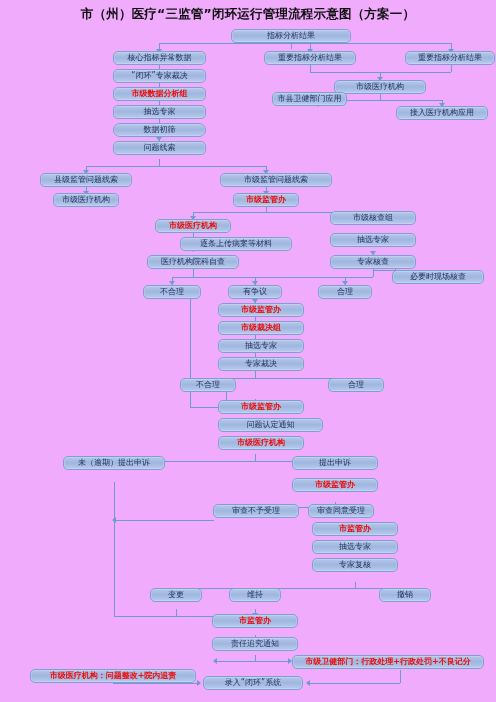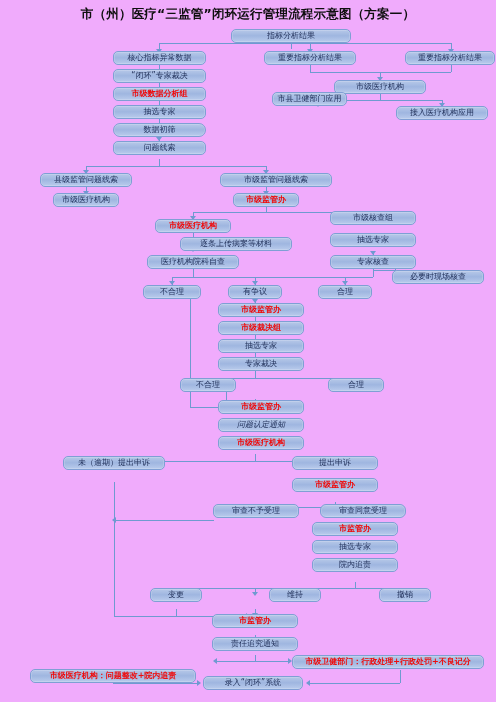--- a/index.html
+++ b/index.html
@@ -241,35 +241,35 @@
 
   <div class="bx red" style="left:218px;top:303px;width:86px;">市级监管办</div>
   <div class="bx red" style="left:218px;top:321px;width:86px;">市级裁决组</div>
   <div class="bx" style="left:218px;top:339px;width:86px;">抽选专家</div>
   <div class="bx" style="left:218px;top:357px;width:86px;">专家裁决</div>
 
   <div class="bx" style="left:180px;top:378px;width:56px;">不合理</div>
   <div class="bx" style="left:328px;top:378px;width:56px;">合理</div>
 
   <div class="bx red" style="left:218px;top:400px;width:86px;">市级监管办</div>
-  <div class="bx" style="left:218px;top:418px;width:86px;font-style:italic;">问题认定通知</div>
+  <div class="bx" style="left:218px;top:418px;width:105px;">问题认定通知</div>
   <div class="bx red" style="left:218px;top:436px;width:86px;">市级医疗机构</div>
 
   <div class="bx" style="left:63px;top:456px;width:102px;">未（逾期）提出申诉</div>
   <div class="bx" style="left:292px;top:456px;width:86px;">提出申诉</div>
   <div class="bx red" style="left:292px;top:478px;width:86px;">市级监管办</div>
 
   <div class="bx" style="left:213px;top:504px;width:86px;font-family:Liberation Serif, serif;">审查不予受理</div>
-  <div class="bx" style="left:320px;top:504px;width:86px;border-radius:6px;">审查同意受理</div>
+  <div class="bx" style="left:308px;top:504px;width:66px;">审查同意受理</div>
   <div class="bx red" style="left:312px;top:522px;width:86px;">市监管办</div>
   <div class="bx" style="left:312px;top:540px;width:86px;">抽选专家</div>
-  <div class="bx" style="left:312px;top:558px;width:86px;">院内追责</div>
+  <div class="bx" style="left:312px;top:558px;width:86px;">专家复核</div>
 
   <div class="bx" style="left:150px;top:588px;width:52px;">变更</div>
-  <div class="bx" style="left:229px;top:588px;width:52px;margin-left:40px;">维持</div>
+  <div class="bx" style="left:229px;top:588px;width:52px;">维持</div>
   <div class="bx" style="left:379px;top:588px;width:52px;">撤销</div>
 
   <div class="bx red" style="left:212px;top:614px;width:86px;">市监管办</div>
   <div class="bx" style="left:212px;top:637px;width:86px;">责任追究通知</div>
 
   <div class="bx red" style="left:30px;top:655px;width:166px;margin-top:14px;">
     <span>市级医疗机构：问题整改+院内追责</span>
   </div>
   <div class="bx red" style="left:292px;top:655px;width:192px;">
     <span>市级卫健部门：行政处理+行政处罚+不良记分</span>

